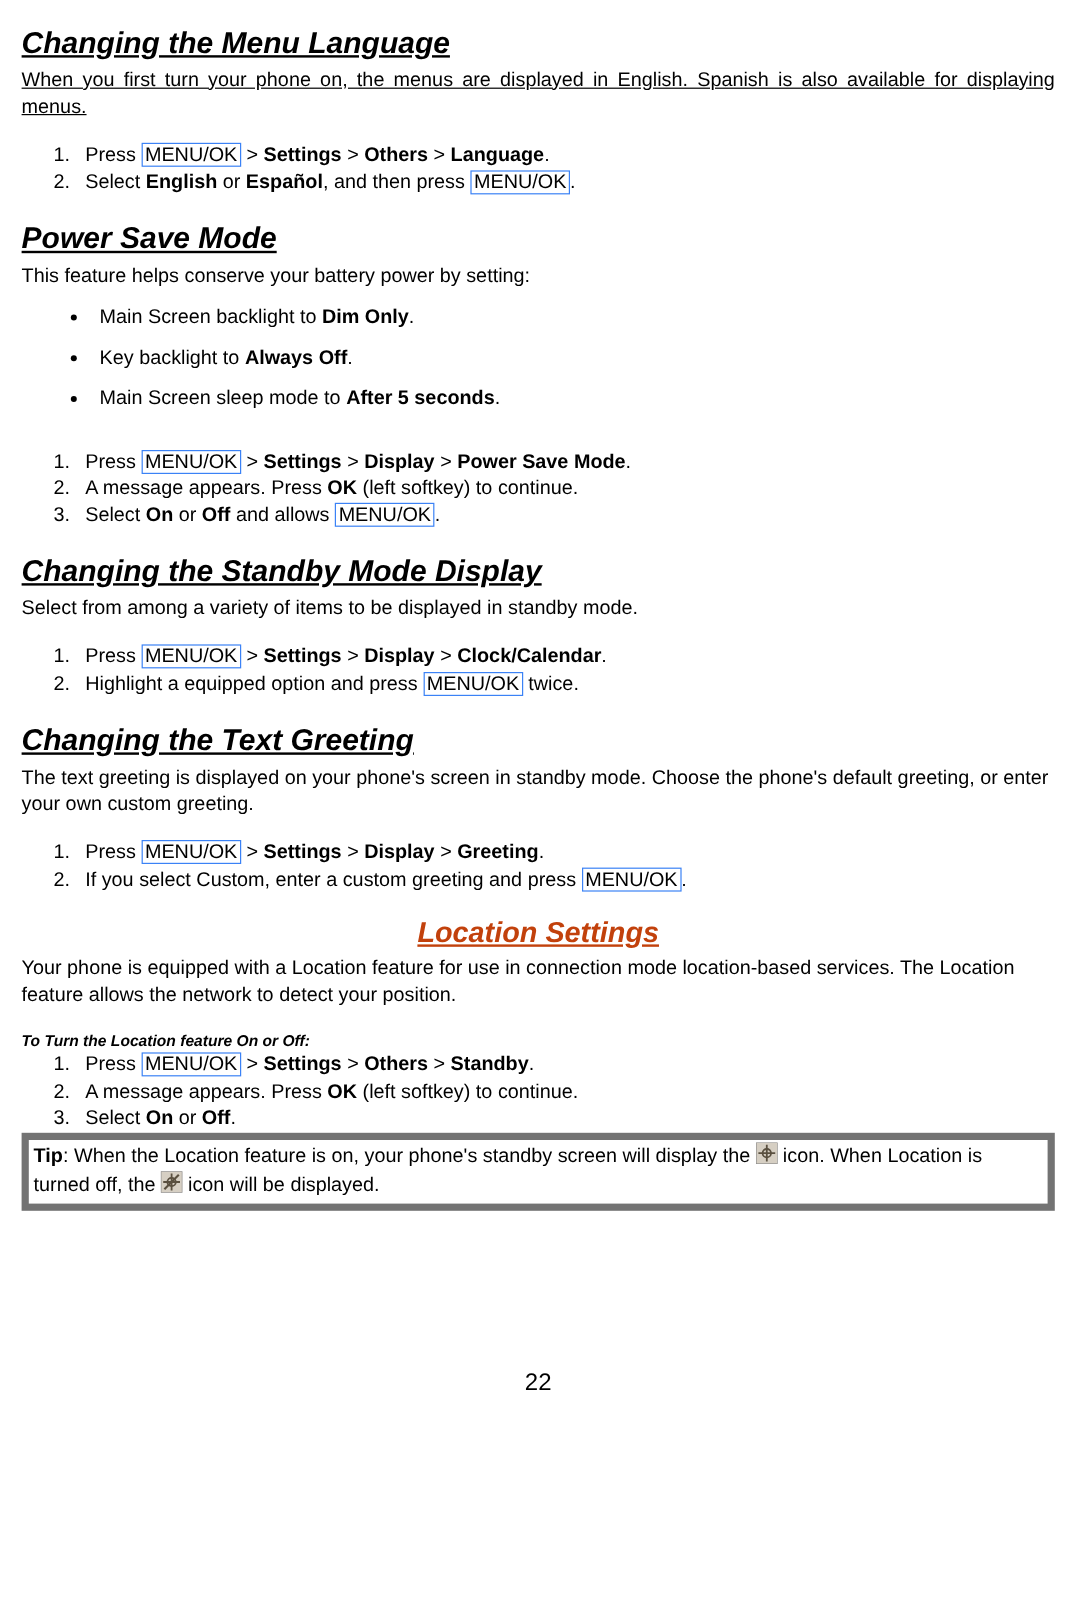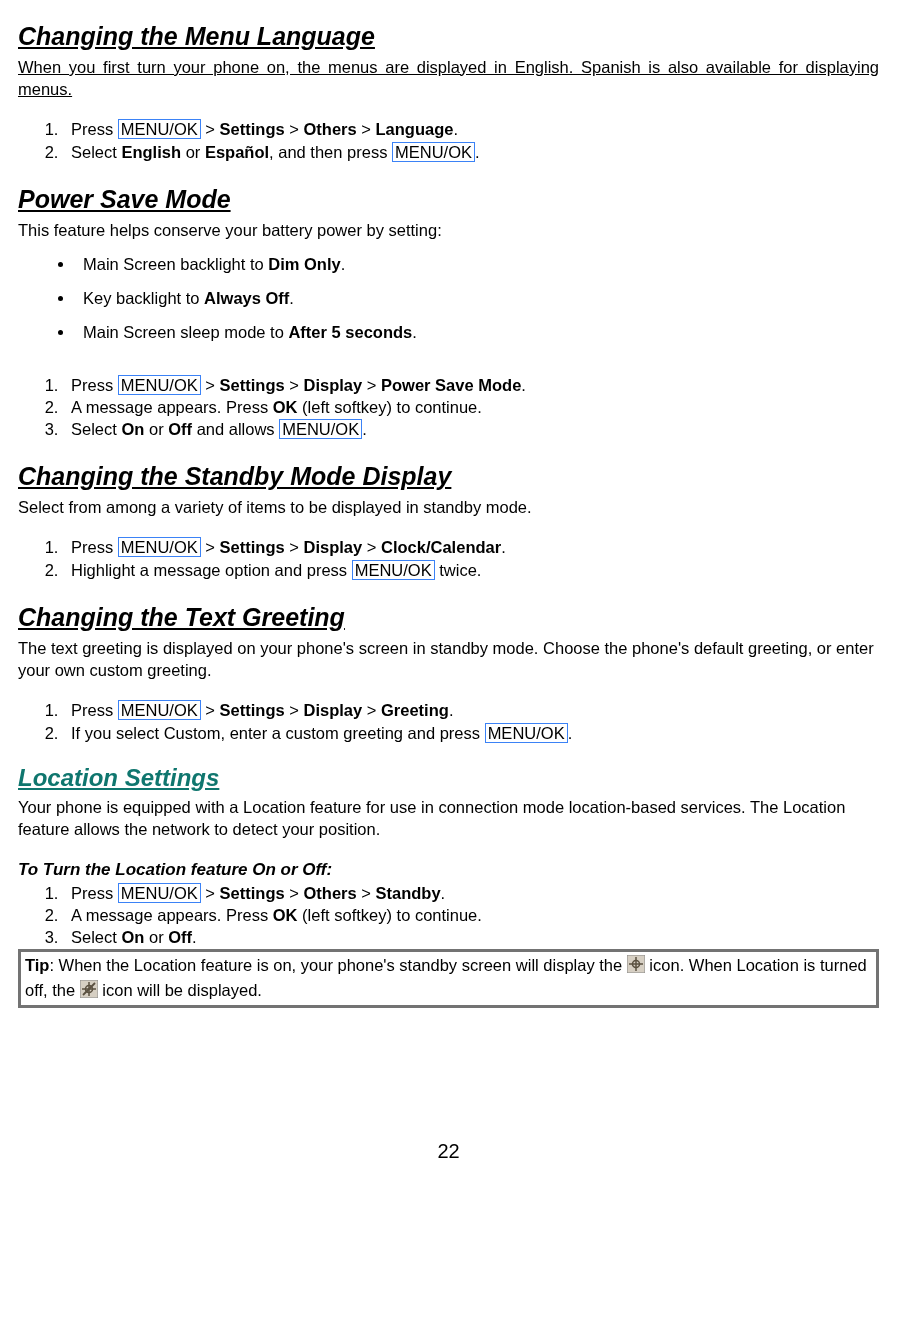--- a/index.html
+++ b/index.html
@@ -17,29 +17,30 @@
       font-weight: bold;
       text-decoration: underline;
       font-size: 25px;
       margin-top: 2px;
       margin-bottom: 2px;
     }
     .h1-red {
       font-style: italic;
       font-weight: bold;
       text-decoration: underline;
-      color: #0f766e;
+      color: #c2410c;
       font-size: 24px;
       margin-top: 18px;
       margin-bottom: 2px;
+      text-align: center;
     }
     .sub {
       font-style: italic;
       font-weight: bold;
-      font-size: 17px;
+      font-size: 13px;
     }
     .just {
       text-align: justify;
       text-decoration: underline;
     }
     .key {
       border: 1px solid #3b82f6;
       padding: 0 2px;
     }
     .b { font-weight: bold; }
@@ -56,21 +57,21 @@
       padding: 0;
     }
     .list-bul li {
       padding-left: 8px;
       margin: 12px;
     }
     .spacer {
       height: 18px;
     }
     .tipbox {
-      border: 3px solid #737373;
+      border: 6px solid #737373;
       padding: 2px 4px;
       margin-top: 1px;
     }
     .icon {
       display: inline-block;
       vertical-align: middle;
     }
     .page-num {
       text-align: center;
       font-size: 20px;
@@ -102,21 +103,21 @@
   <li><span>A message appears. Press </span><span class="b">OK</span><span> (left softkey) to continue.</span></li>
   <li><span>Select </span><span class="b">On</span><span> or </span><span class="b">Off</span><span> and allows </span><span class="key">MENU/OK</span><span>.</span></li>
 </ol>
 <div class="spacer"></div>
 
 <div class="h2">Changing the Standby Mode Display</div>
 <div>Select from among a variety of items to be displayed in standby mode.</div>
 <div class="spacer"></div>
 <ol class="list-num">
   <li><span>Press </span><span class="key">MENU/OK</span><span> &gt; </span><span class="b">Settings</span><span> &gt; </span><span class="b">Display</span><span> &gt; </span><span class="b">Clock/Calendar</span><span>.</span></li>
-  <li><span>Highlight a message option and press </span><span class="key">MENU/OK</span><span> twice.</span></li>
+  <li><span>Highlight a equipped option and press </span><span class="key">MENU/OK</span><span> twice.</span></li>
 </ol>
 <div class="spacer"></div>
 
 <div class="h2">Changing the Text Greeting</div>
 <div>The text greeting is displayed on your phone's screen in standby mode. Choose the phone's default greeting, or enter your own custom greeting.</div>
 <div class="spacer"></div>
 <ol class="list-num">
   <li><span>Press </span><span class="key">MENU/OK</span><span> &gt; </span><span class="b">Settings</span><span> &gt; </span><span class="b">Display</span><span> &gt; </span><span class="b">Greeting</span><span>.</span></li>
   <li><span>If you select Custom, enter a custom greeting and press </span><span class="key">MENU/OK</span><span>.</span></li>
 </ol>

